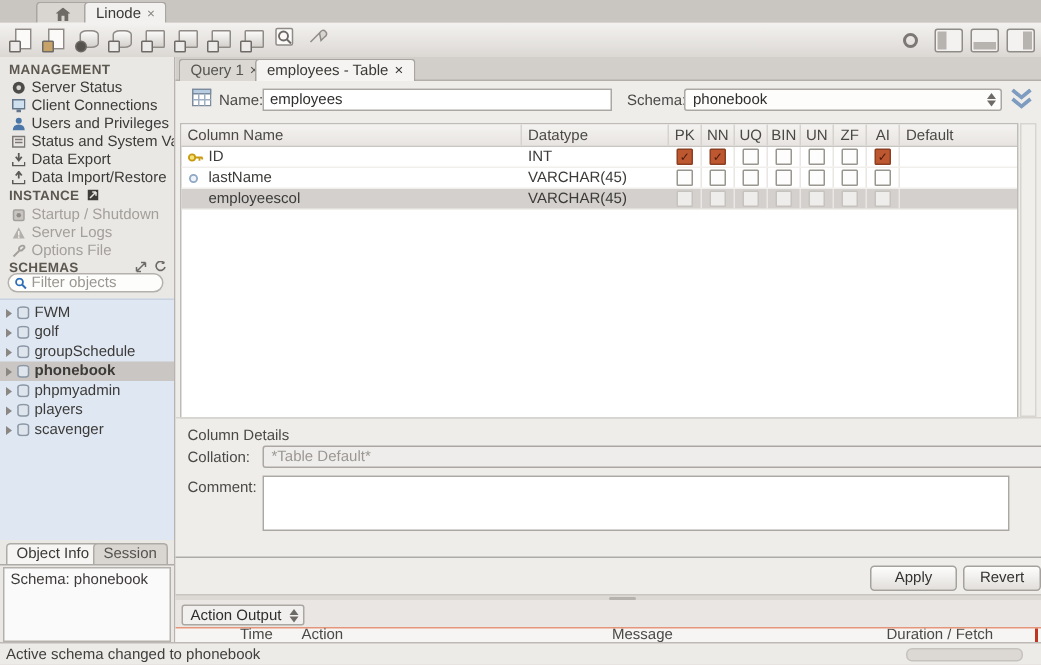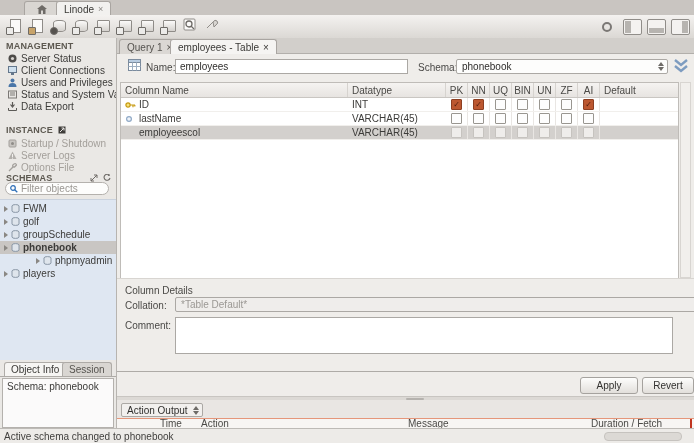--- a/index.html
+++ b/index.html
@@ -218,20 +218,27 @@
       </svg>
     <span>Status and System Variables</span>
   </div>
   <div class="nav-item" style="top:62px;">
     <svg class="svgi" width="9" height="9" viewBox="0 0 9 9">
         <path d="M4.5 0 V4 M2.5 2.5 L4.5 5 L6.5 2.5" fill="none" stroke="#5c5a57" stroke-width="1.2"></path>
         <path d="M0.5 6 V8.5 H8.5 V6" fill="none" stroke="#5c5a57"></path>
       </svg>
     <span>Data Export</span>
   </div>
+  <div class="nav-item" style="top:74px;">
+    <svg class="svgi" width="9" height="9" viewBox="0 0 9 9">
+        <path d="M4.5 5 V1 M2.5 3 L4.5 0.5 L6.5 3" fill="none" stroke="#5c5a57" stroke-width="1.2"></path>
+        <path d="M0.5 6 V8.5 H8.5 V6" fill="none" stroke="#5c5a57"></path>
+      </svg>
+    <span>Data Import/Restore</span>
+  </div>
 
   <div class="sec-header" style="top:87px;">
     <span>INSTANCE</span>
     <svg class="svgi" width="8" height="8" viewBox="0 0 8 8" style="display:inline-block;vertical-align:-1px;margin-left:2px;">
         <rect x="0.5" y="0.5" width="7" height="7" fill="#3f3d3a"></rect>
         <path d="M2 6 L6 2 M6 2 H3.5 M6 2 V4.5" stroke="#e8e6e3" stroke-width="1"></path>
       </svg>
   </div>
   <div class="nav-item disabled" style="top:99px;">
     <svg class="svgi" width="9" height="9" viewBox="0 0 9 9">
@@ -298,35 +305,43 @@
       <span>groupSchedule</span>
     </div>
     <div class="schema-row selected" style="top:41px;">
       <span class="tri"></span>
       <svg class="svgi" width="9" height="9" viewBox="0 0 9 9">
           <ellipse cx="4.5" cy="2" rx="3.5" ry="1.4" fill="#dfe5ec" stroke="#8a97a6"></ellipse>
           <path d="M1 2 V7 a3.5 1.4 0 0 0 7 0 V2" fill="#dfe5ec" stroke="#8a97a6"></path>
         </svg>
       <span>phonebook</span>
     </div>
-    <div class="schema-row" style="top:54px;margin-left:32px;">
+    <div class="schema-row" style="top:54px;">
       <span class="tri"></span>
       <svg class="svgi" width="9" height="9" viewBox="0 0 9 9">
           <ellipse cx="4.5" cy="2" rx="3.5" ry="1.4" fill="#dfe5ec" stroke="#8a97a6"></ellipse>
           <path d="M1 2 V7 a3.5 1.4 0 0 0 7 0 V2" fill="#dfe5ec" stroke="#8a97a6"></path>
         </svg>
       <span>phpmyadmin</span>
     </div>
     <div class="schema-row" style="top:67px;">
       <span class="tri"></span>
       <svg class="svgi" width="9" height="9" viewBox="0 0 9 9">
           <ellipse cx="4.5" cy="2" rx="3.5" ry="1.4" fill="#dfe5ec" stroke="#8a97a6"></ellipse>
           <path d="M1 2 V7 a3.5 1.4 0 0 0 7 0 V2" fill="#dfe5ec" stroke="#8a97a6"></path>
         </svg>
       <span>players</span>
+    </div>
+    <div class="schema-row" style="top:80px;">
+      <span class="tri"></span>
+      <svg class="svgi" width="9" height="9" viewBox="0 0 9 9">
+          <ellipse cx="4.5" cy="2" rx="3.5" ry="1.4" fill="#dfe5ec" stroke="#8a97a6"></ellipse>
+          <path d="M1 2 V7 a3.5 1.4 0 0 0 7 0 V2" fill="#dfe5ec" stroke="#8a97a6"></path>
+        </svg>
+      <span>scavenger</span>
     </div>
   </div>
 
   <div class="info-tabs">
     <div class="itab active" style="left:4px;">
         <span>Object Info</span>
       </div>
     <div class="itab" style="left:62px;">
         <span>Session</span>
       </div>

